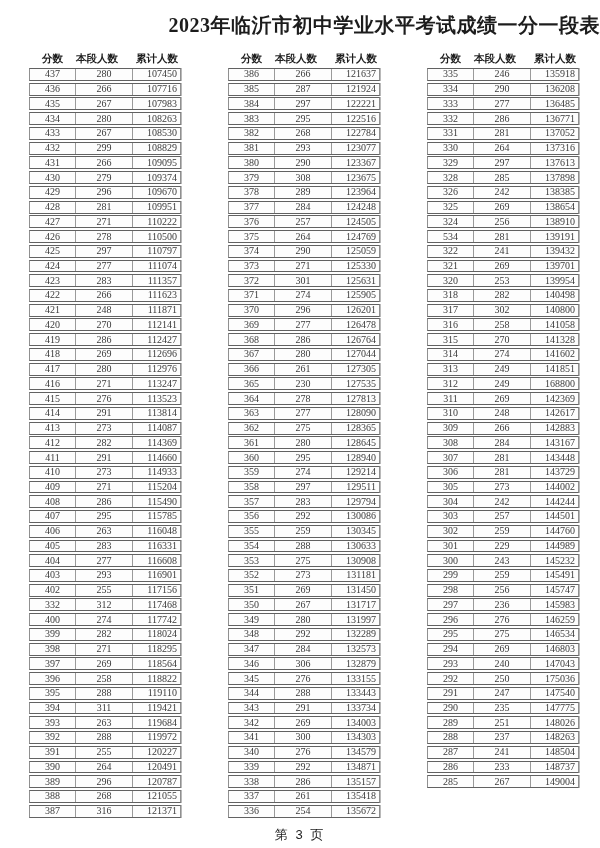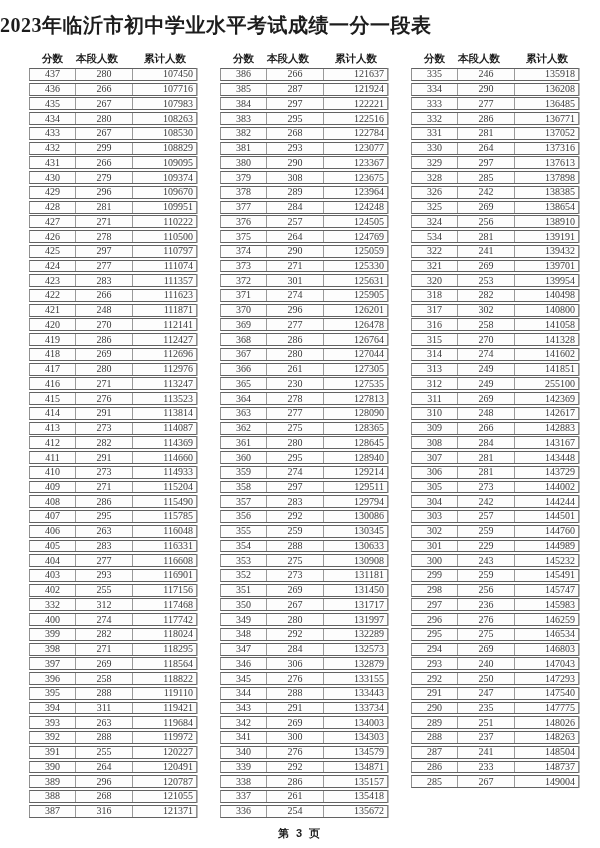--- a/index.html
+++ b/index.html
@@ -10,35 +10,35 @@
   }
   .page {
     position: relative;
     width: 600px; height: 848px;
     overflow: hidden;
     background: #ffffff;
   }
   .title {
     margin: 0;
     padding-top: 13px;
-    text-align: left;
+    text-align: right;
     font-size: 20px;
     line-height: 25px;
     font-weight: bold;
     color: #1c1c1c;
     font-family: "Liberation Serif", serif;
     letter-spacing: 0.5px;
   }
   .tables {
     display: flex;
     justify-content: space-between;
     padding: 0 21px 0 29px;
     margin-top: 13px;
   }
-  .score-table { width: 168px; }
+  .score-table { width: 152px; }
   .thead {
     display: flex;
     height: 16px;
     align-items: center;
     font-family: "Liberation Sans", sans-serif;
     font-weight: bold;
     font-size: 10.5px;
     color: #1e1e1e;
     margin-bottom: 1px;
   }
@@ -70,22 +70,22 @@
     border-right: 1px solid #9a9a9a;
     align-self: stretch; display: flex; align-items: center; justify-content: center;
   }
   .c-cum {
     flex: 1; text-align: right; padding-right: 3px;
   }
   .footer {
     margin-top: 7px;
     text-align: center;
     font-family: "Liberation Sans", sans-serif;
-    font-weight: bold;
-    font-size: 11px;
+    font-weight: normal;
+    font-size: 13px;
     color: #1e1e1e;
     letter-spacing: 2px;
   }
 </style>
 </head>
 <body>
 
 <div class="page">
 
   <h1 class="title">2023年临沂市初中学业水平考试成绩一分一段表</h1>
@@ -730,21 +730,21 @@
             <span class="c-cum">141602</span>
           </div>
           <div class="trow">
             <span class="c-score">313</span>
             <span class="c-count">249</span>
             <span class="c-cum">141851</span>
           </div>
           <div class="trow">
             <span class="c-score">312</span>
             <span class="c-count">249</span>
-            <span class="c-cum">255100</span>
+            <span class="c-cum">168800</span>
           </div>
           <div class="trow">
             <span class="c-score">311</span>
             <span class="c-count">269</span>
             <span class="c-cum">142369</span>
           </div>
           <div class="trow">
             <span class="c-score">310</span>
             <span class="c-count">248</span>
             <span class="c-cum">142617</span>
@@ -830,21 +830,21 @@
             <span class="c-cum">146803</span>
           </div>
           <div class="trow">
             <span class="c-score">293</span>
             <span class="c-count">240</span>
             <span class="c-cum">147043</span>
           </div>
           <div class="trow">
             <span class="c-score">292</span>
             <span class="c-count">250</span>
-            <span class="c-cum">147293</span>
+            <span class="c-cum">175036</span>
           </div>
           <div class="trow">
             <span class="c-score">291</span>
             <span class="c-count">247</span>
             <span class="c-cum">147540</span>
           </div>
           <div class="trow">
             <span class="c-score">290</span>
             <span class="c-count">235</span>
             <span class="c-cum">147775</span>

